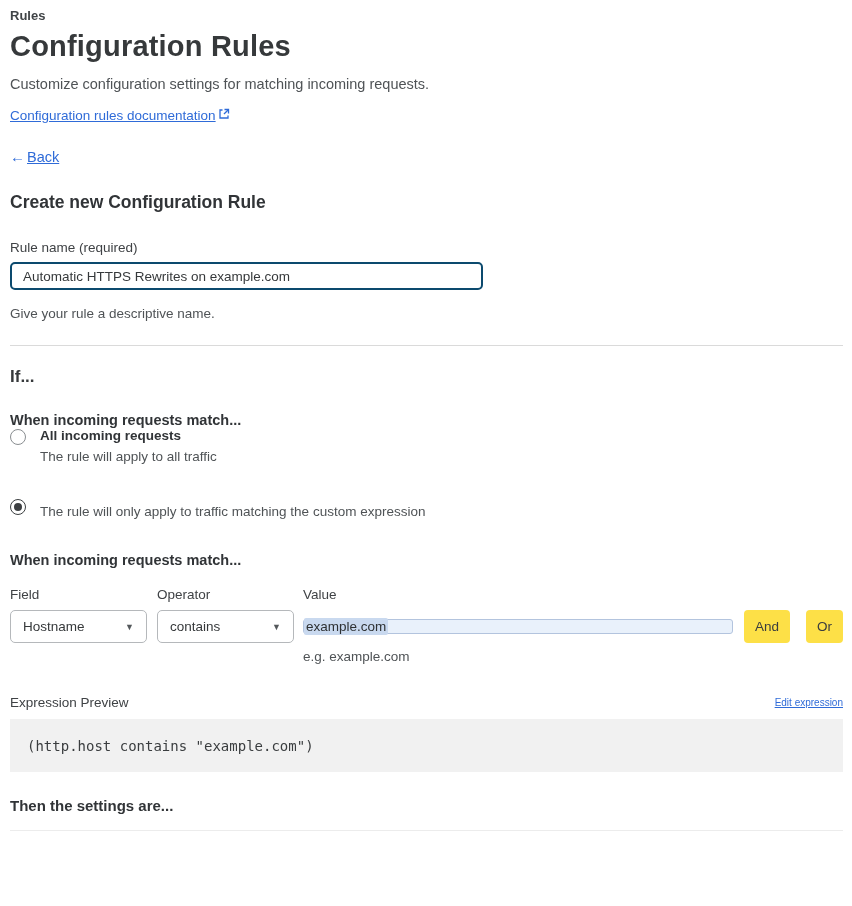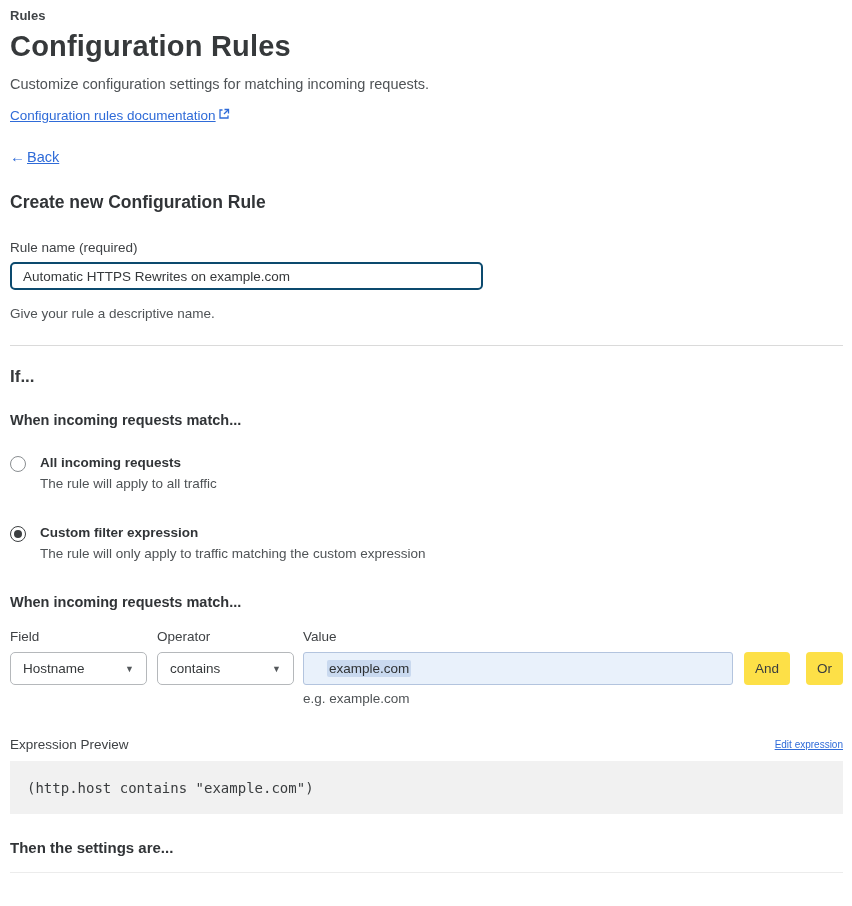--- a/index.html
+++ b/index.html
@@ -33,21 +33,21 @@
   }
   .helper-text { font-size: 13.5px; color: #4f5356; margin-top: 16px; }
 
   .divider { border: none; border-top: 1px solid #dadada; margin: 24px 0 0 0; }
   .divider-light { border: none; border-top: 1px solid #ececec; margin: 16px 0 0 0; }
 
   .if-heading { font-size: 17px; font-weight: 700; margin-top: 21px; }
   .match-heading { font-size: 14.5px; font-weight: 700; margin-top: 25px; color: #313437; }
 
   
-  .radio-item { display: flex; margin-top: 27px; }
+  .radio-item { display: flex; }
   .radio-item + .radio-item { margin-top: 34px; }
   .radio-circle {
     width: 16px; height: 16px; border: 1px solid #8a8e91; border-radius: 50%;
     background: #fff; flex: 0 0 16px; margin-top: 1px; position: relative; cursor: pointer;
   }
   .radio-circle.checked { border-color: #3c3f41; }
   .radio-circle.checked::after {
     content: ""; position: absolute; left: 3px; top: 3px;
     width: 8px; height: 8px; border-radius: 50%; background: #3c3f41;
   }
@@ -61,22 +61,22 @@
   .lbl-operator { width: 146px; }
   .builder-row { display: flex; margin-top: 8px; align-items: center; }
   .select-box {
     width: 137px; height: 33px; border: 1px solid #b5b8bb; border-radius: 5px;
     display: flex; align-items: center; justify-content: space-between;
     padding: 12px 12px; font-size: 13.5px; color: #36393b; cursor: pointer; background: #fff;
   }
   .select-caret { font-size: 9px; color: #54585b; }
   .gap10 { width: 10px; } .gap9 { width: 9px; } .gap11 { width: 11px; } .gap16 { width: 16px; }
   .value-input {
-    width: 430px; height: 33px; border: 1px solid #b3c4de; border-radius: 3px;
-    background: #e9f1fb; display: flex; align-items: center; padding: 0 23px;
+    width: 430px; height: 15px; border: 1px solid #b3c4de; border-radius: 3px;
+    background: #e9f1fb; display: flex; align-items: center; padding: 0 0;
     font-size: 13.5px; color: #2e3133; cursor: text;
   }
   .value-input .selected-text { background: #c9d9ef; padding: 1px 2px; border-radius: 2px; }
   .chip-button {
     height: 33px; background: #fde047; border: none; border-radius: 4px;
     font-size: 13.5px; color: #3a3d3f; padding: 0 11px; cursor: pointer;
     font-family: "Liberation Sans", sans-serif;
   }
   .eg-helper { font-size: 13.5px; color: #4f5356; margin-top: 6px; margin-left: 293px; }
 
@@ -138,21 +138,20 @@
     <span class="radio-circle"></span>
     <span class="radio-texts">
       <div class="radio-label">All incoming requests</div>
       <div class="radio-desc">The rule will apply to all traffic</div>
     </span>
   </div>
 
   <div class="radio-item">
     <span class="radio-circle checked"></span>
     <span class="radio-texts">
-      <div class="radio-label">Custom filter expression</div>
       <div class="radio-desc">The rule will only apply to traffic matching the custom expression</div>
     </span>
   </div>
 
   <div class="match-heading" style="margin-top:33px;">When incoming requests match...</div>
 
   <div class="builder-labels">
     <span class="lbl-field">Field</span>
     <span class="lbl-operator">Operator</span>
     <span>Value</span>

